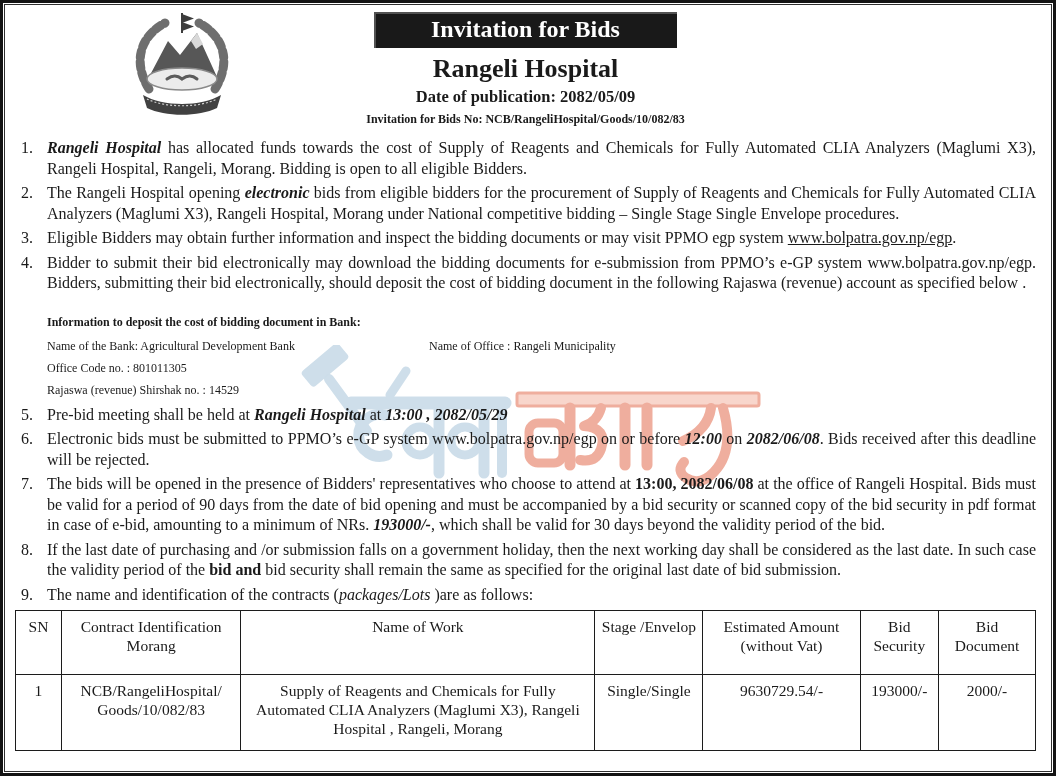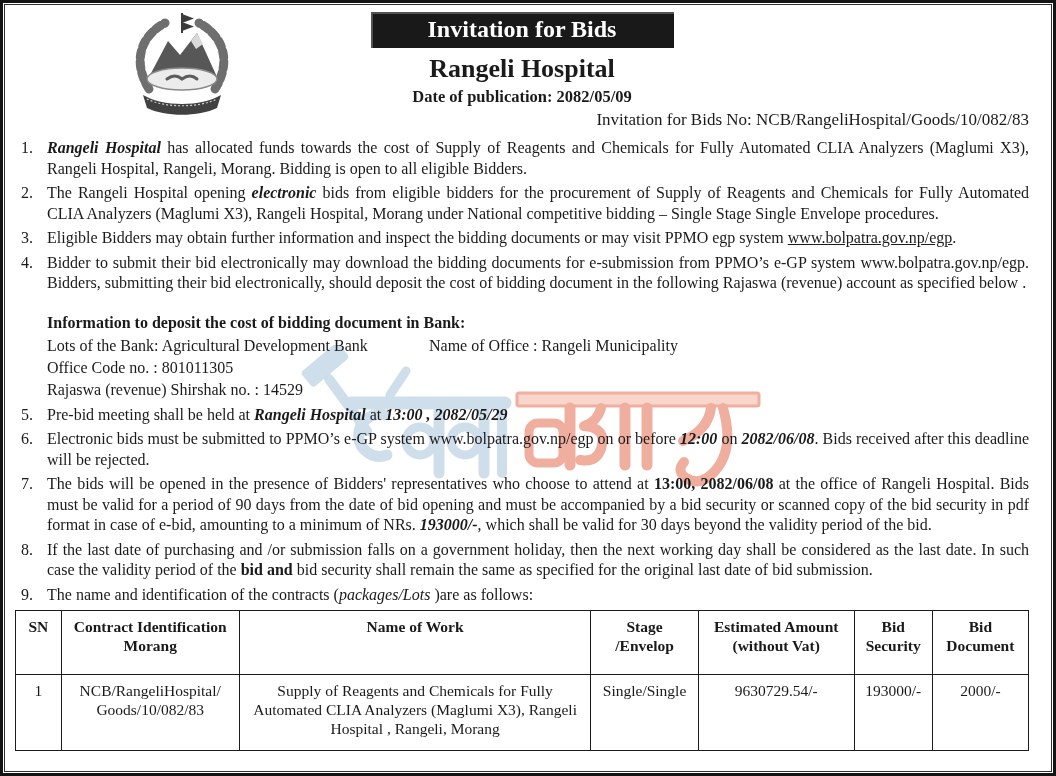--- a/index.html
+++ b/index.html
@@ -11,55 +11,55 @@
     background:#ffffff; border:3px solid #141414; overflow:hidden;
   }
   .inner-frame {
     position:absolute; inset:1px; border:1px solid #2f2f2f; pointer-events:none;
   }
 
   .emblem { position:absolute; left:120px; top:8px; width:118px; height:106px; }
 
   .watermark { position:absolute; left:286px; top:342px; width:492px; height:166px; z-index:0; }
 
-  .content { position:relative; z-index:1; padding:6px 24px 0 12px; }
+  .content { position:relative; z-index:1; padding:6px 17px 0 12px; }
 
   .title-box {
     width:303px; margin:3px auto 7px auto; background:#191919; color:#ffffff;
     text-align:center; font-weight:bold; font-size:24px; padding:4px 0 5px 0;
     box-shadow: inset 2px 2px 0 rgba(255,255,255,0.25);
   }
   .org-name { text-align:center; font-size:26px; font-weight:bold; line-height:28px; margin-bottom:3px; }
   .pub-line { text-align:center; font-size:16.5px; font-weight:bold; line-height:21px; margin-bottom:2px; }
-  .bidno-line { text-align:right; font-size:17px; font-weight:normal; line-height:21px; margin-bottom:8px; }
+  .bidno-line { text-align:center; font-size:12px; font-weight:bold; line-height:21px; margin-bottom:8px; }
 
   .li { display:flex; font-size:16px; line-height:20.5px; margin-bottom:4px; }
   .li .num { flex:none; width:32px; padding-left:6px; }
   .li .txt { flex:1; }
   .just .txt { text-align:justify; }
 
   .b { font-weight:bold; }
   .i { font-style:italic;margin-top:48px; }
   .bi { font-weight:bold; font-style:italic; }
   .u { text-decoration:underline; cursor:pointer; }
 
-  .bank-block { margin:18px 0 4px 32px; font-size:16px; }
+  .bank-block { margin:18px 0 4px 32px; font-size:12px; }
   .bank-heading { font-weight:bold; line-height:21px; margin-bottom:2px; }
   .bank-line { line-height:22px; display:flex; }
   .bw1 { width:382px; flex:none; }
   .bw2 { width:306px; flex:none; }
 
   table.bid-table {
     width:100%; margin-top:5px; border-collapse:collapse;
     font-size:15.5px; line-height:19px; table-layout:fixed;
   }
   table.bid-table th, table.bid-table td {
     border:1.5px solid #1c1c1c; text-align:center; vertical-align:top; padding:6px 4px;
   }
-  table.bid-table th { font-weight:bold; height:64px; }
+  table.bid-table th { font-weight:normal; height:64px; }
   table.bid-table td { height:76px; }
 </style>
 </head>
 <body>
 
 <div class="page">
   <div class="inner-frame"></div>
 
   <svg class="emblem" viewBox="0 0 118 106" aria-hidden="true">
     <path d="M26 78 C 10 52, 16 26, 42 12" fill="none" stroke="#6e6e6e" stroke-width="9" stroke-dasharray="7 4" stroke-linecap="round"></path>
@@ -126,21 +126,21 @@
     </div>
 
     <div class="li just">
       <span class="num">4.</span>
       <div class="txt"><span>Bidder to submit their bid electronically may download the bidding documents for e-submission from PPMO’s e-GP system www.bolpatra.gov.np/egp. Bidders, submitting their bid electronically, should deposit the cost of bidding document in the following Rajaswa (revenue) account as specified below .</span></div>
     </div>
 
     <div class="bank-block">
       <div class="bank-heading">Information to deposit the cost of bidding document in Bank:</div>
       <div class="bank-line">
-        <span class="bw1">Lots of the Bank:  Agricultural Development Bank</span>
+        <span class="bw1">Name of the Bank:  Agricultural Development Bank</span>
         <span>Name of Office : Rangeli Municipality</span>
       </div>
       <div class="bank-line">
         <span class="bw2">Office Code no. : 801011305</span>
       </div>
       <div class="bank-line">
         <span>Rajaswa (revenue) Shirshak no. : 14529</span>
       </div>
     </div>
 

